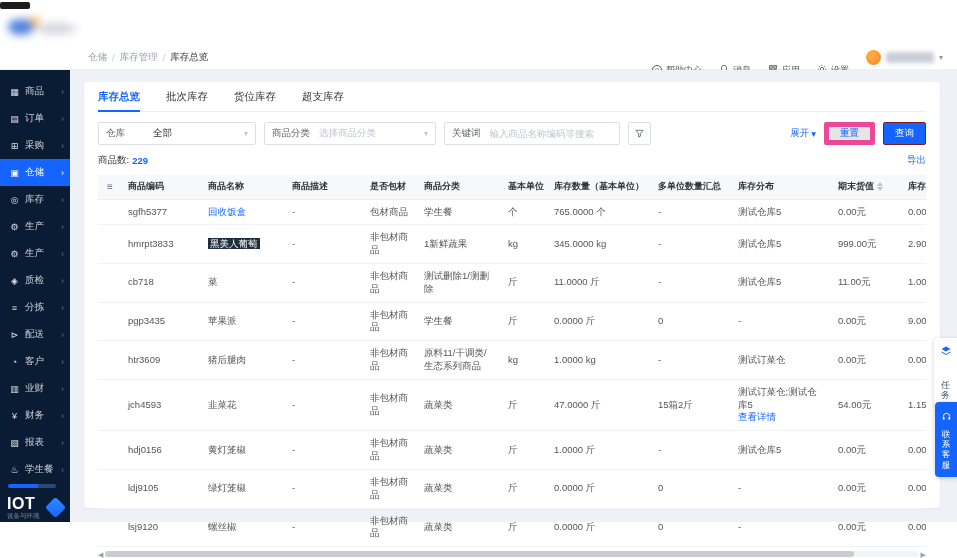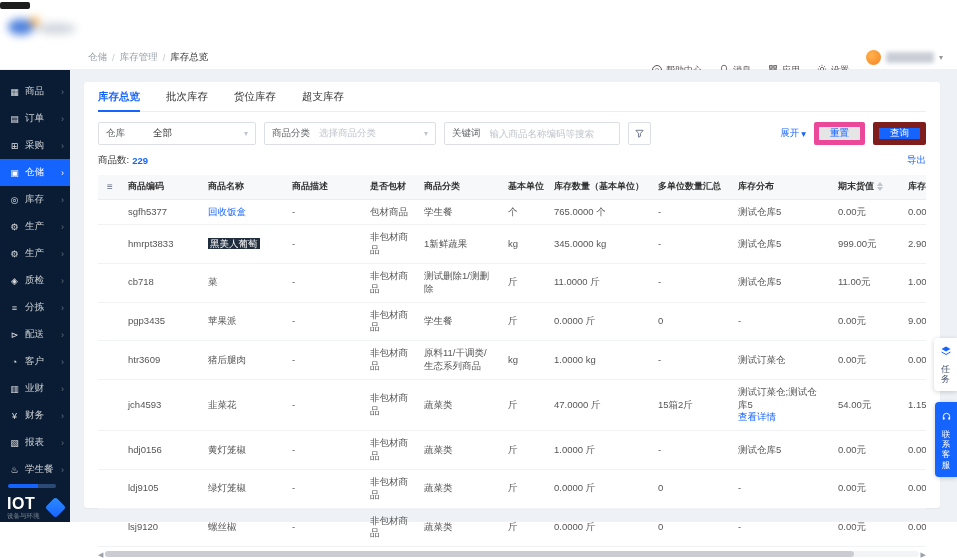--- a/index.html
+++ b/index.html
@@ -62,21 +62,21 @@
   .fb-warehouse{width:158px;}
   .fb-category{width:172px;}
   .fb-keyword{width:176px;cursor:text;}
   .fb-keyword input{border:none;outline:none;font-size:9.5px;color:#333;width:100%;font-family:inherit;}
   .fb-keyword input::placeholder{color:#bfc4cc;}
   .funnel-btn{width:23px;height:23px;border:1px solid #dcdfe6;border-radius:2px;display:flex;align-items:center;justify-content:center;background:#fff;cursor:pointer;}
   .filter-right{margin-left:auto;display:flex;align-items:center;gap:8px;}
   .expand-link{color:#1664ff;font-size:9.5px;display:flex;align-items:center;gap:2px;cursor:pointer;}
   .btn{height:23px;padding:0 11px;border-radius:2px;font-size:9.5px;display:flex;align-items:center;cursor:pointer;}
   .btn-reset{border:5px solid #ec4899;color:#1664ff;background:#e5e5e5;}
-  .btn-search{background:#1664ff;color:#fff;border:6px solid #7f1d1d;}
+  .btn-search{background:#1664ff;color:#fff;border:1px solid #7f1d1d;}
 
   .summary-row{margin-top:9px;display:flex;align-items:center;font-size:9.5px;color:#333;flex:none;}
   .count{color:#1664ff;font-weight:bold;margin-left:3px;}
   .export{margin-left:auto;color:#1664ff;cursor:pointer;}
 
   .table-wrap{margin-top:8px;overflow:hidden;width:100%;flex:none;}
   table{border-collapse:collapse;table-layout:fixed;width:860px;font-size:9.5px;}
   thead th{background:#f7f8fa;height:24px;font-weight:bold;color:#333;text-align:left;padding:0 6px;border-bottom:1px solid #e9ecf0;white-space:nowrap;overflow:hidden;font-size:9px;}
   tbody td{padding:6px 6px;color:#555;border-bottom:1px solid #f0f2f5;vertical-align:middle;line-height:1.35;}
   td.c-ico,th.c-ico{text-align:center;}
@@ -89,21 +89,21 @@
   .sorter i{width:0;height:0;border-left:3px solid transparent;border-right:3px solid transparent;display:block;}
   .sorter .up{border-bottom:4px solid #c0c4cc;margin-bottom:1px;}
   .sorter .down{border-top:4px solid #c0c4cc;}
 
   .hscroll{height:10px;display:flex;align-items:center;gap:2px;flex:none;margin-top:2px;}
   .hs-arrow{color:#9aa0a8;font-size:7px;line-height:1;cursor:pointer;}
   .hs-track{flex:1;height:6px;background:#f3f4f6;border-radius:3px;position:relative;}
   .hs-thumb{position:absolute;left:0;top:0;height:6px;width:92%;background:#c9cdd3;border-radius:3px;cursor:grab;}
 
   
-  .floater-task{position:absolute;right:0;top:338px;width:23px;padding:5px 0 6px;background:#fff;border-radius:4px 0 0 4px;box-shadow:0 1px 5px rgba(0,0,0,.18);display:flex;flex-direction:column;align-items:center;gap:3px;cursor:pointer;}
+  .floater-task{position:absolute;right:0;top:338px;width:23px;padding:5px 0 6px;background:#fff;border-radius:4px 0 0 4px;box-shadow:0 1px 5px rgba(0,0,0,.18);display:flex;flex-direction:column;align-items:center;gap:19px;cursor:pointer;}
   .task-label{width:10px;font-size:9px;color:#44506a;line-height:1.15;word-break:break-all;text-align:center;}
   .floater-contact{position:absolute;right:0;top:402px;width:22px;padding:6px 0 7px;background:#1664ff;border-radius:4px 0 0 4px;color:#fff;display:flex;flex-direction:column;align-items:center;gap:3px;cursor:pointer;box-shadow:0 1px 5px rgba(0,0,0,.2);}
   .contact-label{width:9px;font-size:8.5px;line-height:1.2;word-break:break-all;text-align:center;}
 </style>
 </head>
 <body>
 
 <div class="page">
 
   <div class="chrome-artifact"></div>

